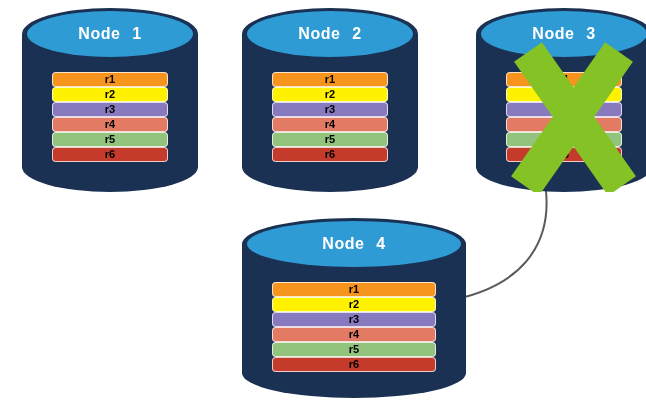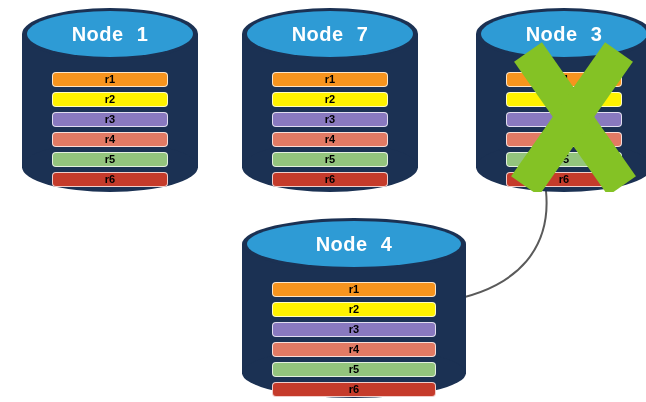--- a/index.html
+++ b/index.html
@@ -24,28 +24,28 @@
   .cyl-bottom{position:absolute;left:0;right:0;bottom:0;height:50px;border-radius:50%;background:var(--navy);}
   .cyl-top{position:absolute;left:0;right:0;top:0;height:52px;border-radius:50%;background:var(--navy);}
   .cyl-top-face{
     position:absolute;left:5px;right:5px;top:3px;height:46px;
     border-radius:50%;
     background:var(--blue);
     display:flex;align-items:center;justify-content:center;
   }
   .node-label{
     color:var(--label);
-    font-weight:bold;font-size:20px;
+    font-weight:bold;font-size:16px;
     letter-spacing:.5px;word-spacing:7px;
     text-align:center;
   }
 
   .rows{
     position:absolute;left:30px;right:30px;top:64px;
-    display:flex;flex-direction:column;gap:5px;
+    display:flex;flex-direction:column;
   }
   .row{
     height:13px;border-radius:4px;
     border:1px solid rgba(255,255,255,.75);
     display:flex;align-items:center;justify-content:center;
   }
   .row span{
     font-size:11px;font-weight:bold;color:var(--rowtext);line-height:13px;
   }
 
@@ -92,21 +92,21 @@
           <span>r6</span>
         </div>
       </div>
 
   </div>
     <div class="node pos-1">
     <div class="cyl-body"></div>
     <div class="cyl-bottom"></div>
     <div class="cyl-top"></div>
     <div class="cyl-top-face">
-      <span class="node-label">Node 7</span>
+      <span class="node-label">Node 2</span>
     </div>
     <div class="rows">
         <div class="row" style="background: rgb(247, 148, 30);">
           <span>r1</span>
         </div>
         <div class="row" style="background: rgb(255, 242, 0);">
           <span>r2</span>
         </div>
         <div class="row" style="background: rgb(137, 121, 191);">
           <span>r3</span>

